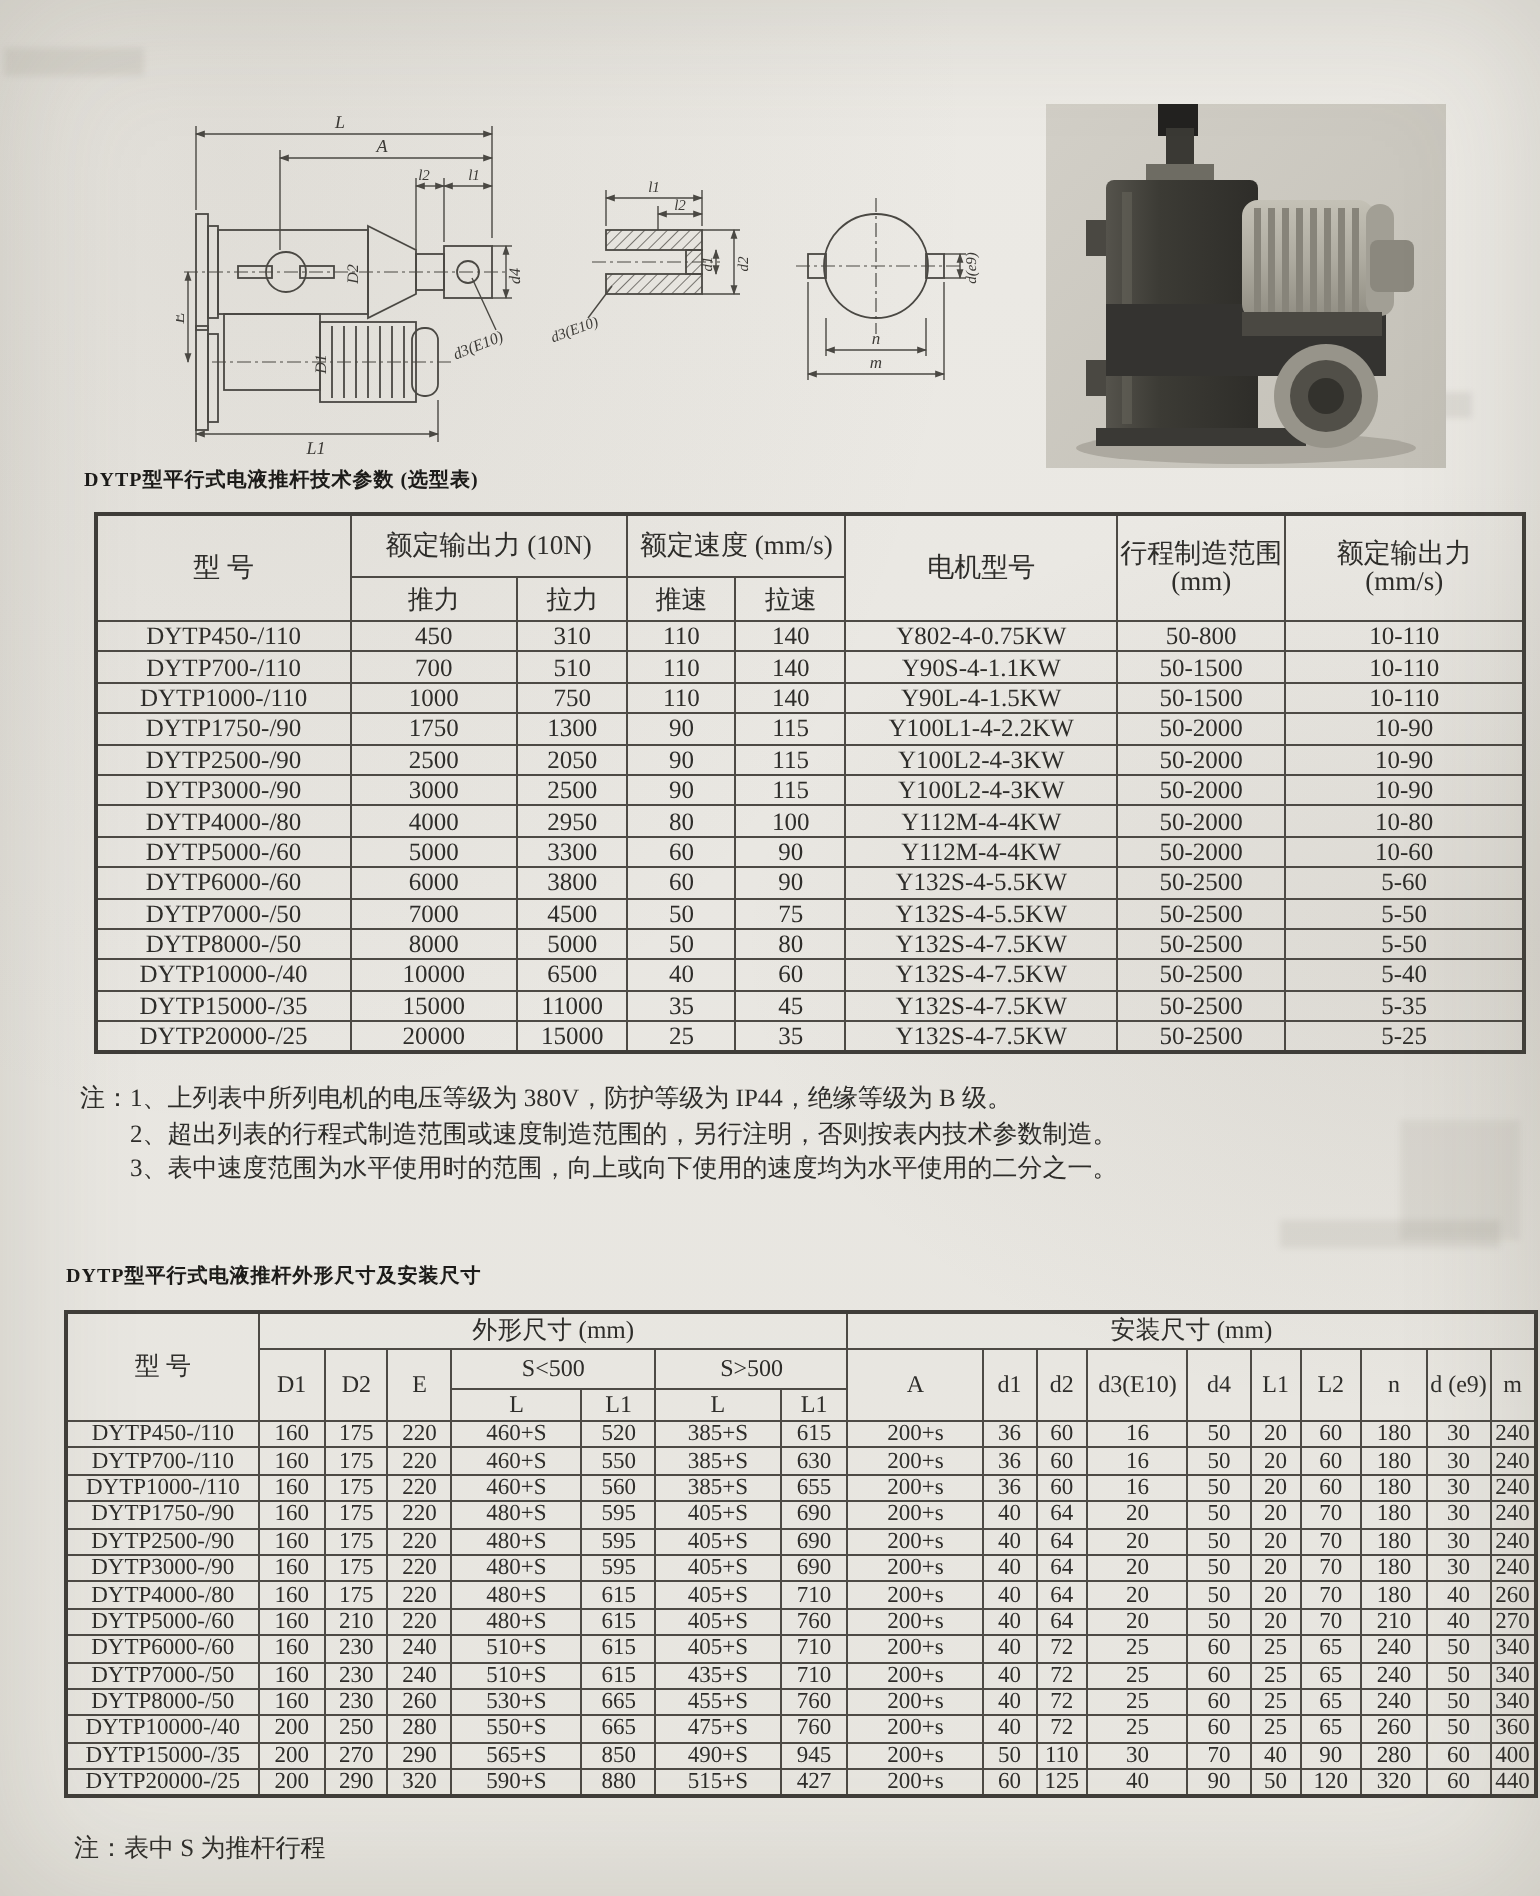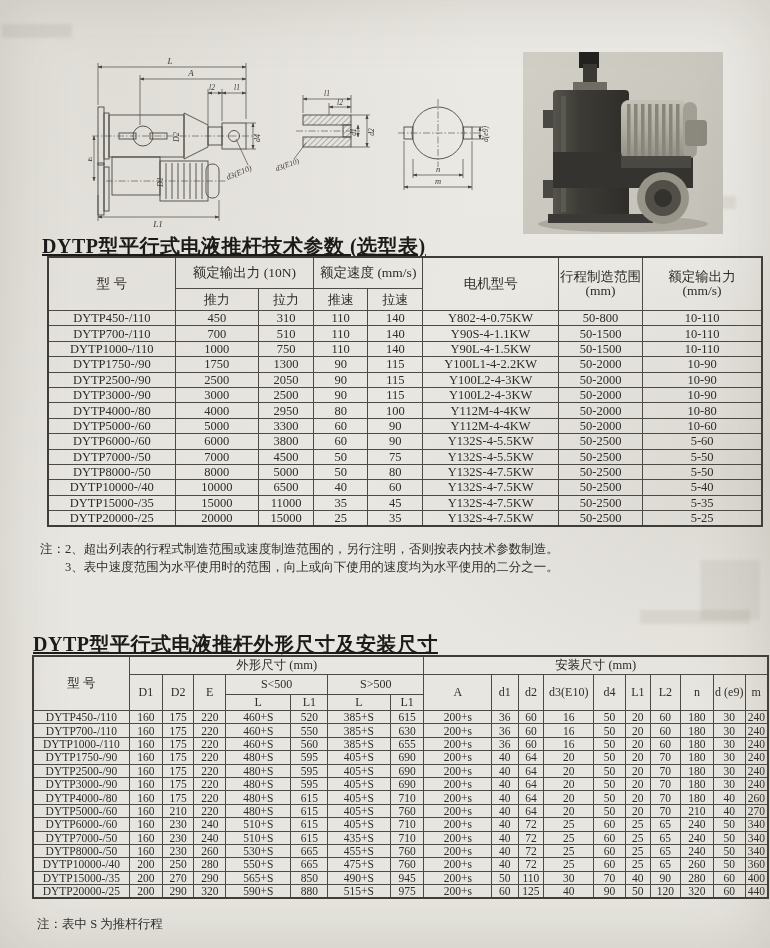--- a/index.html
+++ b/index.html
@@ -8,21 +8,21 @@
     background:
       radial-gradient(ellipse at 15% 8%, rgba(120,112,95,.10), transparent 40%),
       radial-gradient(ellipse at 95% 50%, rgba(120,112,95,.12), transparent 35%),
       linear-gradient(180deg,#eceae5 0%,#e9e7e2 45%,#e7e5df 100%);
     font-family:"Liberation Serif","DejaVu Serif",serif;color:#2b2a28;
   }
   .page::after{content:'';position:absolute;inset:0;pointer-events:none;
     box-shadow:inset 0 0 70px rgba(95,88,72,.20);}
   .doc-title{position:absolute;top:14px;left:0;width:100%;text-align:center;
     font-size:23px;font-weight:bold;letter-spacing:2px;color:#171614;}
-  .section-title{position:absolute;font-size:20px;font-weight:bold;color:#1c1b19;letter-spacing:.5px;text-decoration:underline;}
+  .section-title{position:absolute;font-size:10px;font-weight:bold;color:#1c1b19;letter-spacing:.5px;}
   #sec1{left:42px;top:233px;}
   #sec2{left:33px;top:631px;}
   .tbl-wrap{position:absolute;}
   #t1wrap{left:47px;top:256px;width:716px;}
   #t2wrap{left:32px;top:655px;width:737px;}
   table{border-collapse:collapse;table-layout:fixed;width:100%;}
   th,td{border:1px solid #4d4a45;text-align:center;vertical-align:middle;
     font-weight:normal;padding:0;color:#2e2d2a;overflow:hidden;white-space:nowrap;}
   #t1{border:2px solid #3f3d39;font-size:13px;}
   #t1 thead tr:first-child th{height:30px;font-size:13.5px;}
@@ -404,20 +404,21 @@
             <td>50-2500</td>
             <td>5-25</td>
           </tr>
         </tbody>
     </table>
   </div>
 
   <div class="notes">
     <span class="prefix">注：</span>
     <div class="note-items">
+      <div class="note-item">1、上列表中所列电机的电压等级为 380V，防护等级为 IP44，绝缘等级为 B 级。</div>
       <div class="note-item">2、超出列表的行程式制造范围或速度制造范围的，另行注明，否则按表内技术参数制造。</div>
       <div class="note-item">3、表中速度范围为水平使用时的范围，向上或向下使用的速度均为水平使用的二分之一。</div>
     </div>
   </div>
 
   <div id="sec2" class="section-title">DYTP型平行式电液推杆外形尺寸及安装尺寸</div>
 
   <div id="t2wrap" class="tbl-wrap">
     <table id="t2">
       <colgroup>
@@ -732,21 +733,21 @@
             <td>400</td>
           </tr>
           <tr>
             <td>DYTP20000-/25</td>
             <td>200</td>
             <td>290</td>
             <td>320</td>
             <td>590+S</td>
             <td>880</td>
             <td>515+S</td>
-            <td>975</td>
+            <td>427</td>
             <td>200+s</td>
             <td>60</td>
             <td>125</td>
             <td>40</td>
             <td>90</td>
             <td>50</td>
             <td>120</td>
             <td>320</td>
             <td>60</td>
             <td>440</td>

